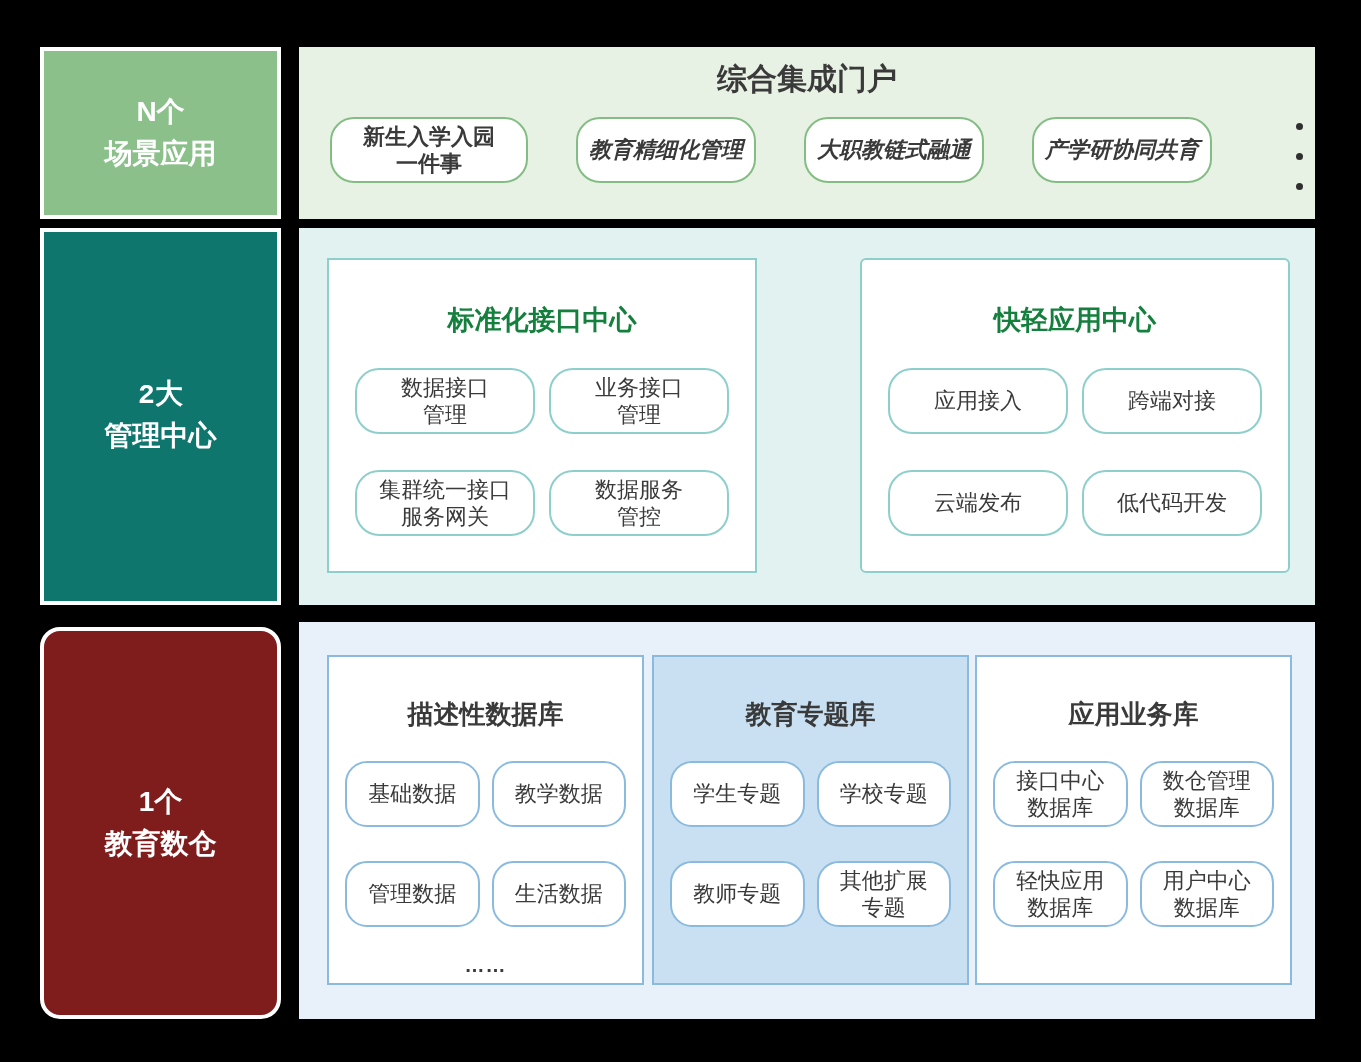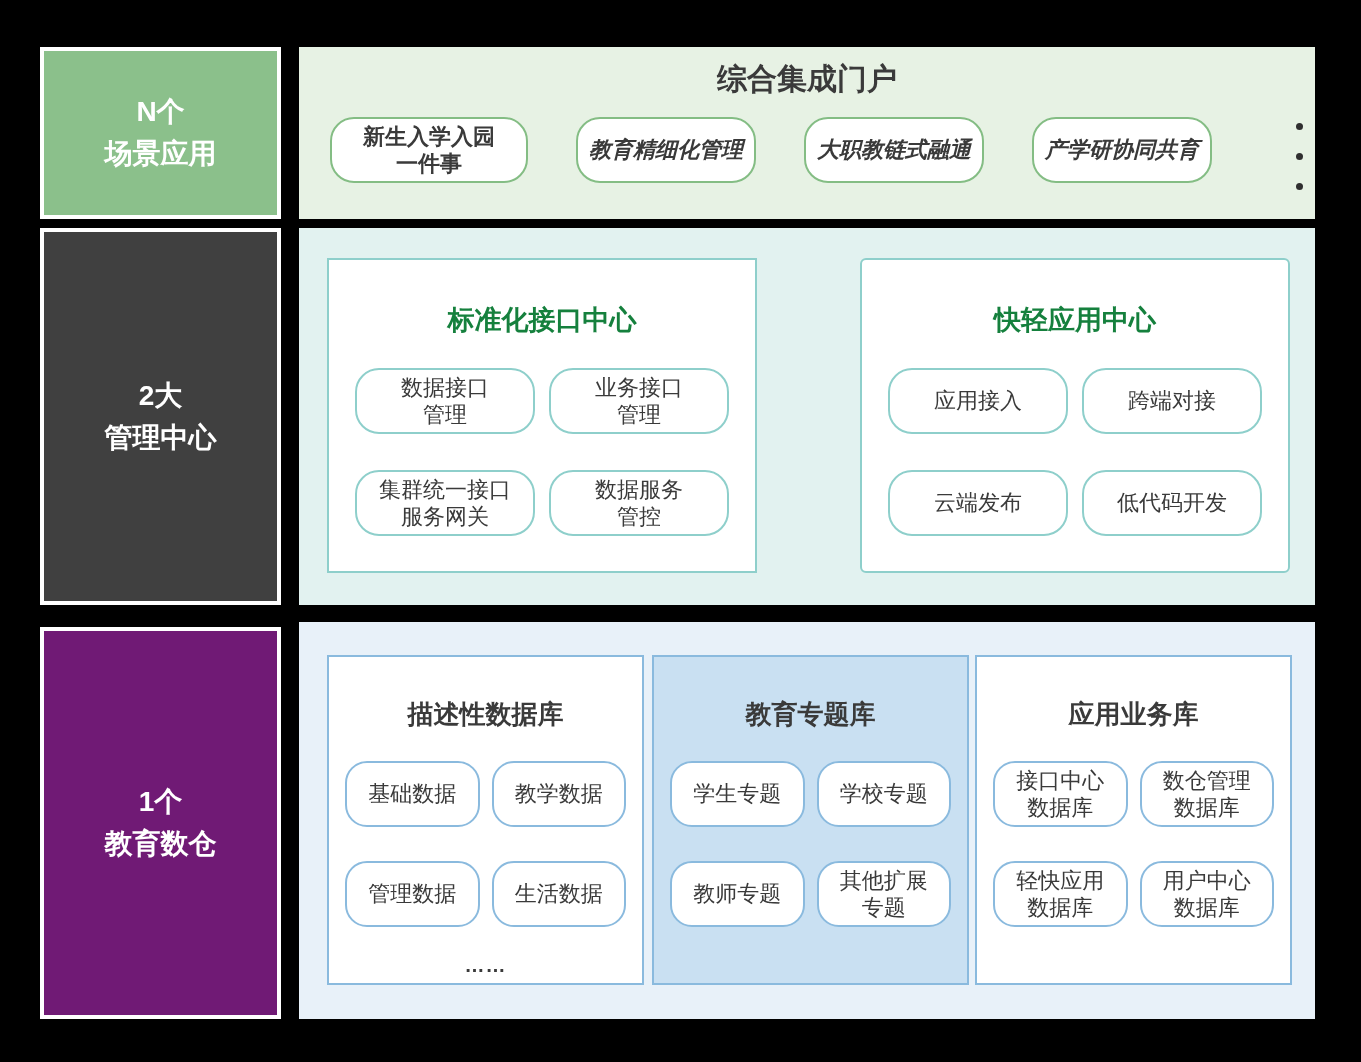--- a/index.html
+++ b/index.html
@@ -14,22 +14,22 @@
   .stage{position:absolute;inset:0;}
 
   
   .rail-label{
     position:absolute;left:40px;width:241px;
     box-sizing:border-box;border:4px solid #ffffff;
     display:flex;flex-direction:column;align-items:center;justify-content:center;
     color:#ffffff;font-weight:bold;font-size:28px;line-height:1.5;text-align:center;
   }
   .rail-scenes{top:47px;height:172px;background:#8bc08b;}
-  .rail-centers{top:228px;height:377px;background:#404040;}
-  .rail-warehouse{top:627px;height:392px;background:#701a75;}
+  .rail-centers{top:228px;height:377px;background:#0f766e;font-family:Liberation Mono, monospace;}
+  .rail-warehouse{top:627px;height:392px;background:#7f1d1d;border-radius:20px;}
 
   
   .panel{position:absolute;left:299px;width:1016px;box-sizing:border-box;}
   .panel-scenes{top:47px;height:172px;background:#e7f2e4;}
   .panel-centers{top:228px;height:377px;background:#e2f2f0;}
   .panel-warehouse{top:622px;height:397px;background:#e8f1f9;}
 
   .portal-title{
     position:absolute;top:12px;left:0;right:0;
     text-align:center;font-size:30px;font-weight:bold;color:#3a3a3a;

